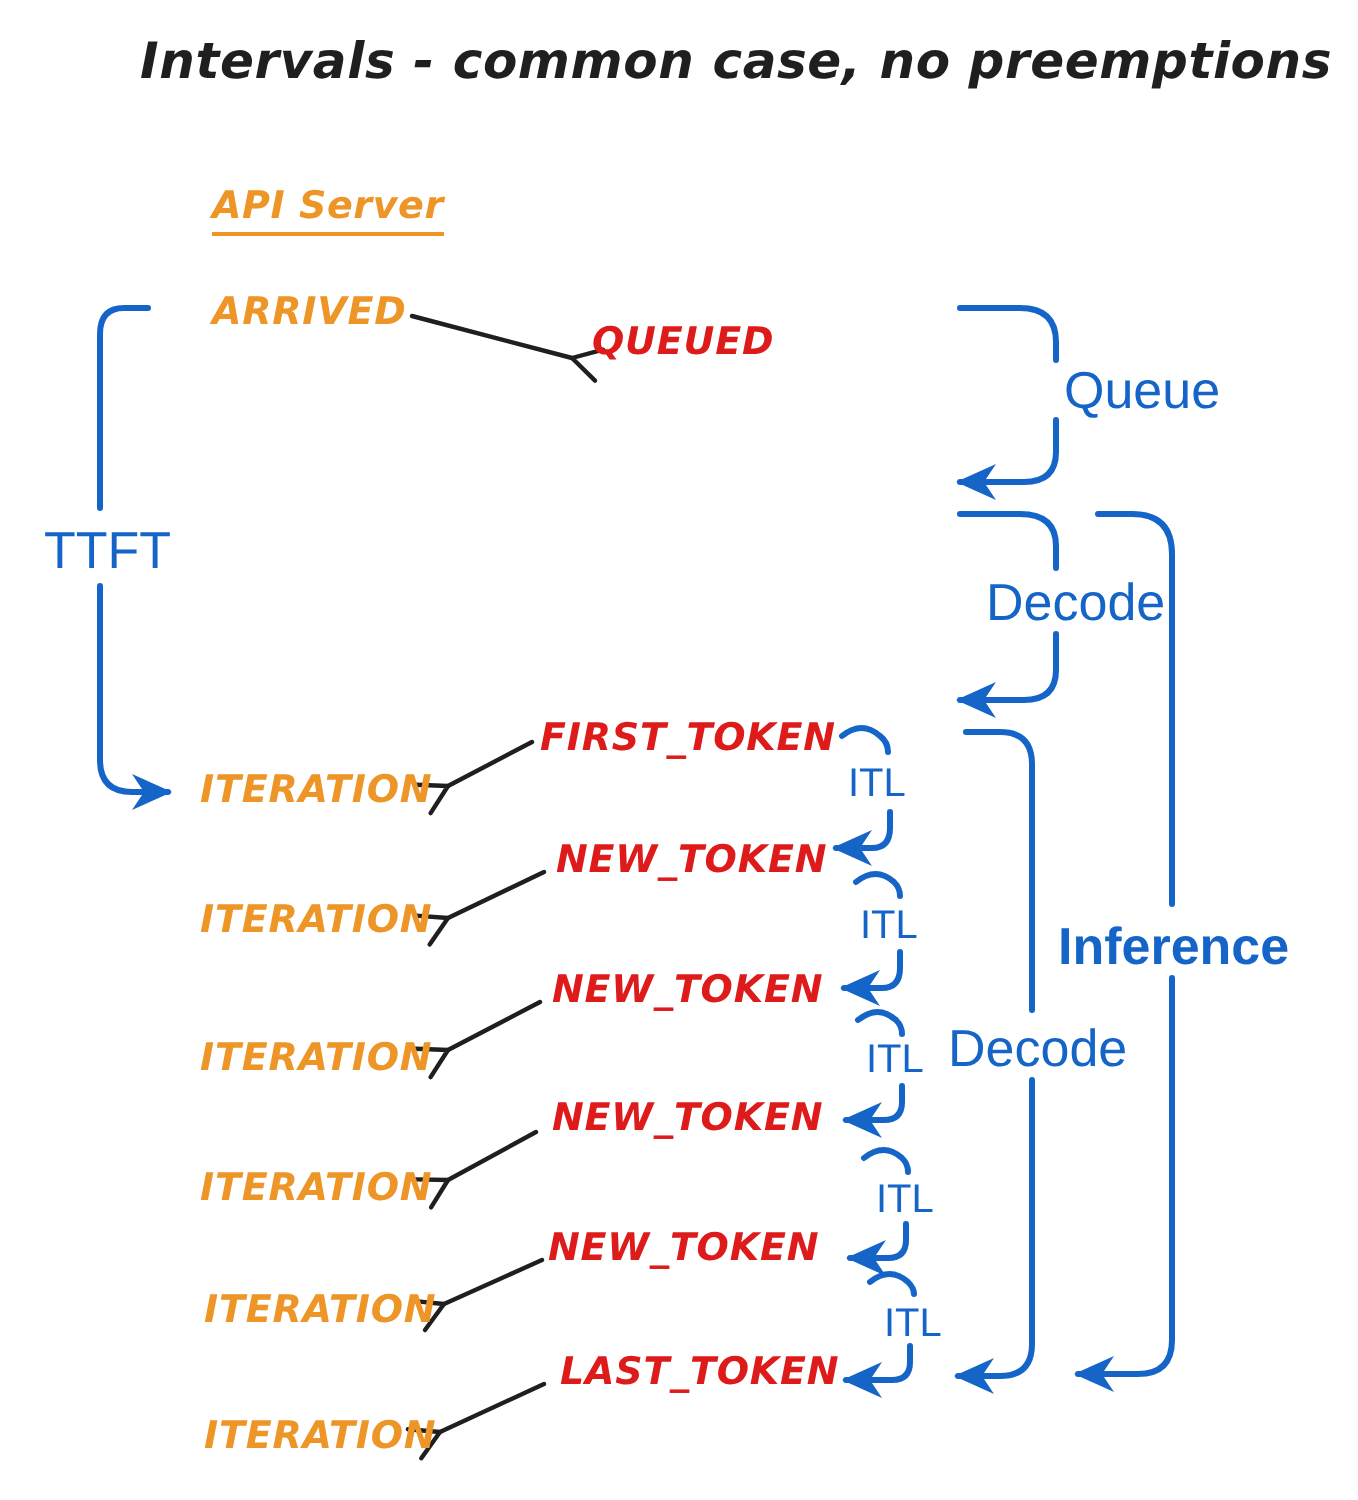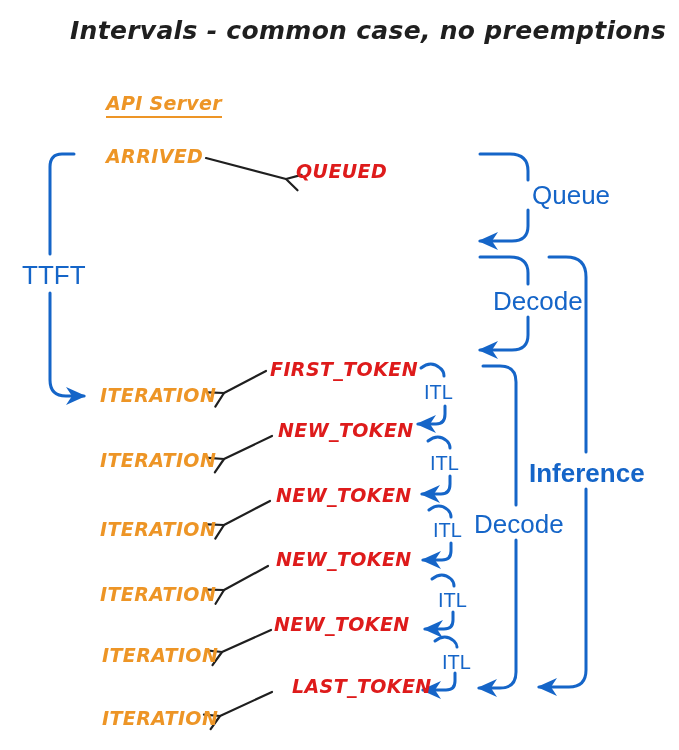--- a/index.html
+++ b/index.html
@@ -154,21 +154,21 @@
   <div class="lbl evt eng" style="left:270px; top:358px;">FIRST_TOKEN</div>
   <div class="lbl evt api" style="left:100px; top:384px;">ITERATION</div>
   <div class="lbl evt eng" style="left:278px; top:419px;">NEW_TOKEN</div>
   <div class="lbl evt api" style="left:100px; top:449px;">ITERATION</div>
   <div class="lbl evt eng" style="left:276px; top:484px;">NEW_TOKEN</div>
   <div class="lbl evt api" style="left:100px; top:518px;">ITERATION</div>
   <div class="lbl evt eng" style="left:276px; top:548px;">NEW_TOKEN</div>
   <div class="lbl evt api" style="left:100px; top:583px;">ITERATION</div>
   <div class="lbl evt eng" style="left:274px; top:613px;">NEW_TOKEN</div>
   <div class="lbl evt api" style="left:102px; top:644px;">ITERATION</div>
-  <div class="lbl evt eng" style="left:292px; top:675px;">LAST_TOKEN</div>
+  <div class="lbl evt eng" style="left:280px; top:675px;">LAST_TOKEN</div>
   <div class="lbl evt api" style="left:102px; top:707px;">ITERATION</div>
 
   <div class="lbl intv" style="left:22px; top:260px;">TTFT</div>
   <div class="lbl intv" style="left:488px; top:180px;margin-left:44px;">Queue</div>
   <div class="lbl intv" style="left:493px; top:286px;">Decode</div>
   <div class="lbl intv" style="left:474px; top:509px;">Decode</div>
   <div class="lbl intv" style="left:529px; top:458px;font-weight:bold;">Inference</div>
 
   <div class="lbl intv itl" style="left:424px; top:381px;">ITL</div>
   <div class="lbl intv itl" style="left:430px; top:452px;">ITL</div>

